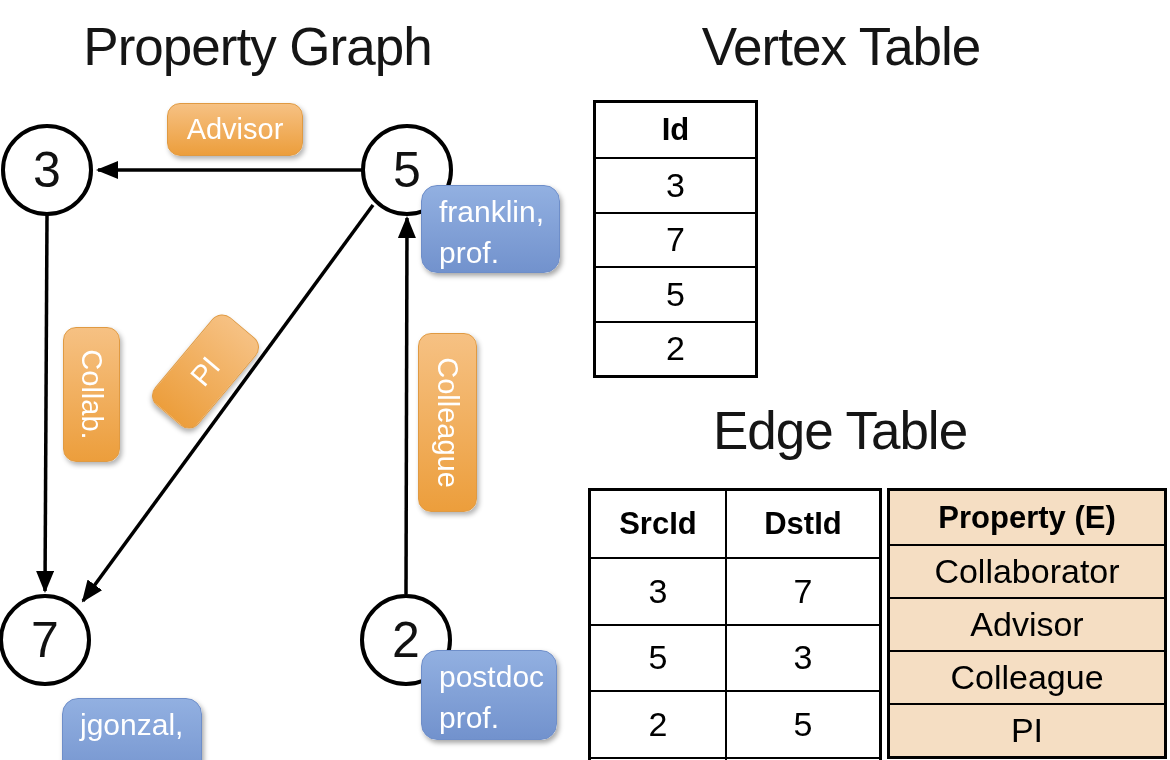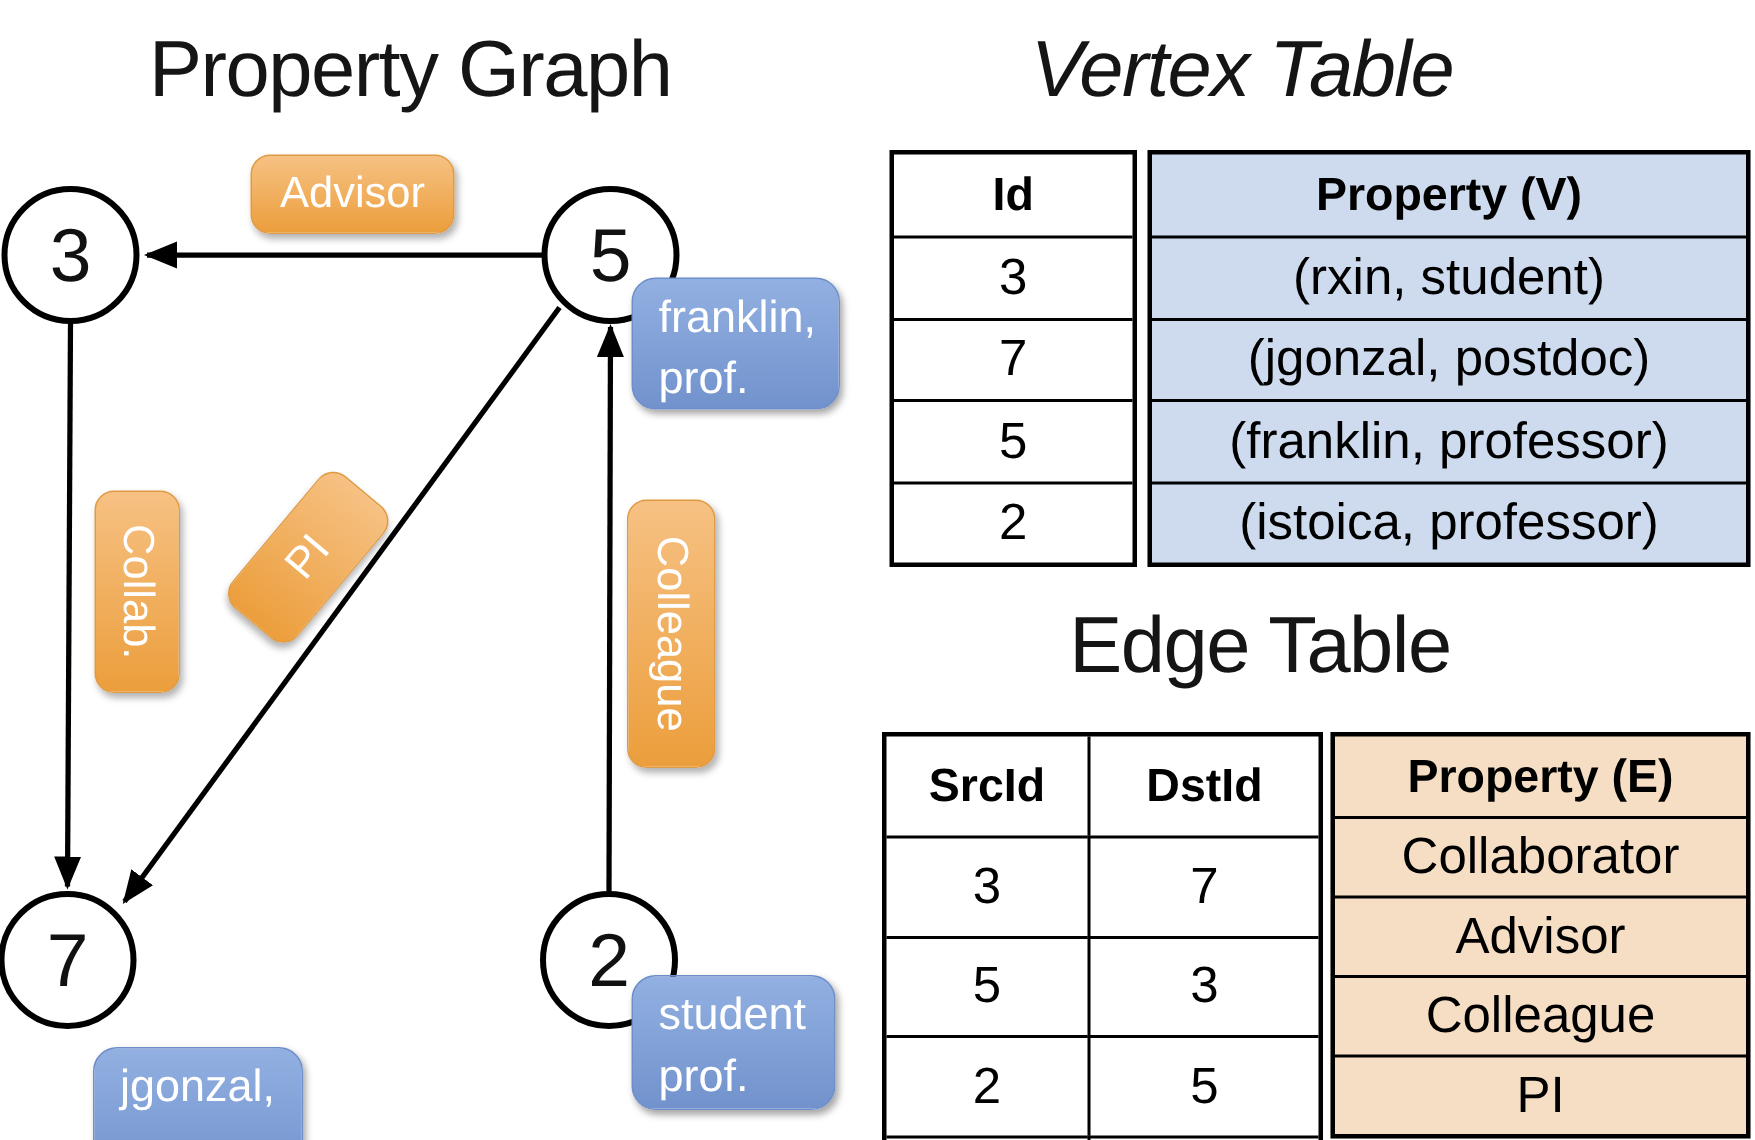--- a/index.html
+++ b/index.html
@@ -10,22 +10,22 @@
     --vcol-bg:#cedbee; --ecol-bg:#f5dec3; --ink:#000000;
   }
   #stage{
     position:relative; width:1170px; height:760px; overflow:hidden;
     background:#fff; font-family:"Liberation Sans", sans-serif; color:var(--ink);
   }
   .title{
     position:absolute; text-align:center; font-size:53px; font-weight:400;
     letter-spacing:-1px; color:#151515;
   }
-  #graph-title{ left:0; top:16px; width:515px;margin-left:16px; }
-  #vertex-title{ left:585px; top:16px; width:486px;font-style:italic; }
+  #graph-title{ left:0; top:16px; width:515px; }
+  #vertex-title{ left:598px; top:16px; width:486px; }
   #edge-title{ left:585px; top:400px; width:510px; }
 
   svg#graph-svg{ position:absolute; left:0; top:0; }
 
   
   .vbox{
     position:absolute; border-radius:16px; color:#fff; font-size:30px;
     line-height:1.38; padding:5px 0 0 17px;
     background:linear-gradient(180deg, var(--vbox-top), var(--vbox-bot));
     border:1px solid var(--vbox-border);
@@ -92,21 +92,21 @@
   </svg>
 
   <div class="vbox" style="left:421px; top:185px; width:139px; height:88px;">
     <div>franklin,</div>
     <div>prof.</div>
   </div>
   <div class="vbox" style="left:62px; top:650px; width:140px; height:90px;margin-top:48px;">
     <div>jgonzal,</div>
   </div>
   <div class="vbox" style="left:421px; top:650px; width:136px; height:90px;">
-    <div>student</div>
+    <div>postdoc</div>
     <div>prof.</div>
   </div>
 
   <div class="ebox" style="left:167px; top:103px; width:136px; height:53px;">
     <span>Advisor</span>
   </div>
   <div class="ebox" style="left:63px; top:327px; width:57px; height:135px;">
     <span class="rot90">Collab.</span>
   </div>
   <div class="ebox" style="left:177px; top:314px; width:57px; height:115px; transform:rotate(40deg);">
@@ -116,27 +116,20 @@
     <span class="rot90">Colleague</span>
   </div>
 
   <div class="tbl-wrap" style="left:593px; top:100px; gap:7px;">
     <div class="subtbl one-col" style="width:165px; height:278px;">
       <div class="cell hdr">Id</div>
       <div class="cell">3</div>
       <div class="cell">7</div>
       <div class="cell">5</div>
       <div class="cell">2</div>
-    </div>
-    <div class="subtbl one-col vprop" style="width:402px; height:278px;">
-      <div class="cell hdr">Property (V)</div>
-      <div class="cell">(rxin, student)</div>
-      <div class="cell">(jgonzal, postdoc)</div>
-      <div class="cell">(franklin, professor)</div>
-      <div class="cell">(istoica, professor)</div>
     </div>
   </div>
 
   <div class="tbl-wrap" style="left:588px; top:488px; gap:5px;">
     <div class="subtbl two-col" style="width:294px; height:338px;">
       <div class="cell hdr">SrcId</div>
       <div class="cell hdr">DstId</div>
       <div class="cell">3</div>
       <div class="cell">7</div>
       <div class="cell">5</div>

